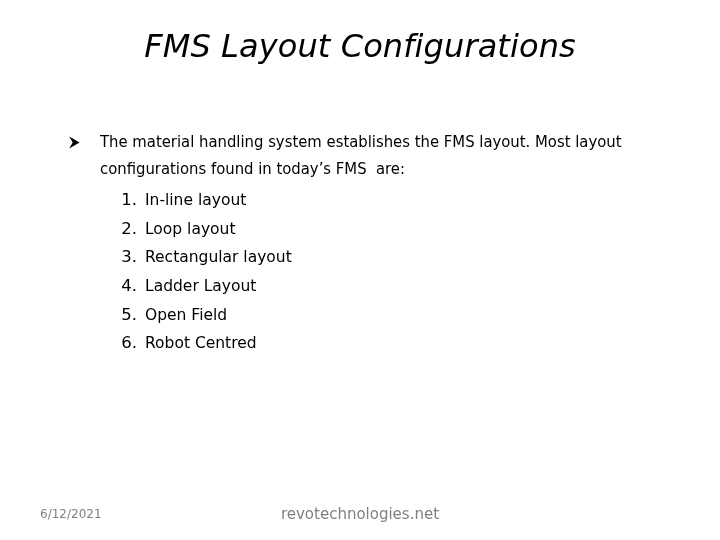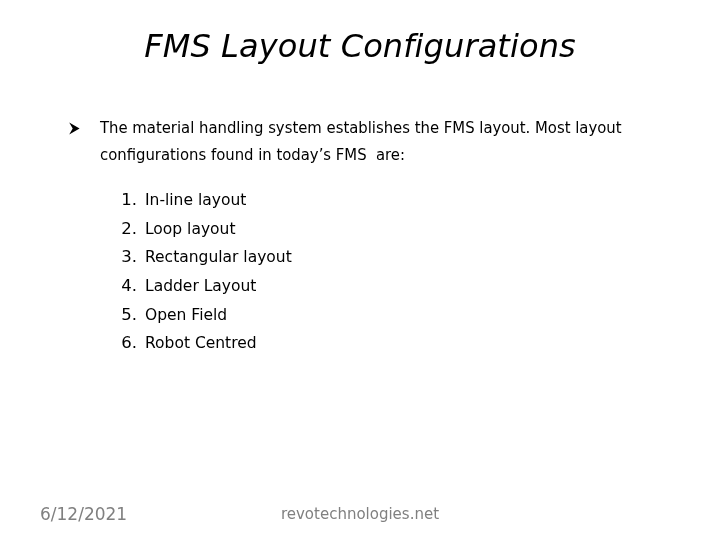--- a/index.html
+++ b/index.html
@@ -33,21 +33,21 @@
     line-height: 40px;
     color: #000000;
     letter-spacing: 0.1px;
     white-space: pre;
   }
 
   
   #body-block {
     position: absolute;
     left: 0;
-    top: 114px;
+    top: 128px;
     width: 720px;
   }
 
   .bullet-row {
     position: relative;
     padding-left: 100px;
     padding-right: 46px;
   }
 
   .bullet-marker {
@@ -115,21 +115,21 @@
     transform: scaleX(0.94);
     transform-origin: left center;
   }
 
   
   #footer-date {
     position: absolute;
     left: 40px;
     top: 507px;
     font-family: "DejaVu Sans", "Liberation Sans", sans-serif;
-    font-size: 17px;
+    font-size: 12px;
     line-height: 15px;
     color: #808080;
     white-space: pre;
   }
 
   #footer-center {
     position: absolute;
     left: 0;
     top: 507px;
     width: 720px;

